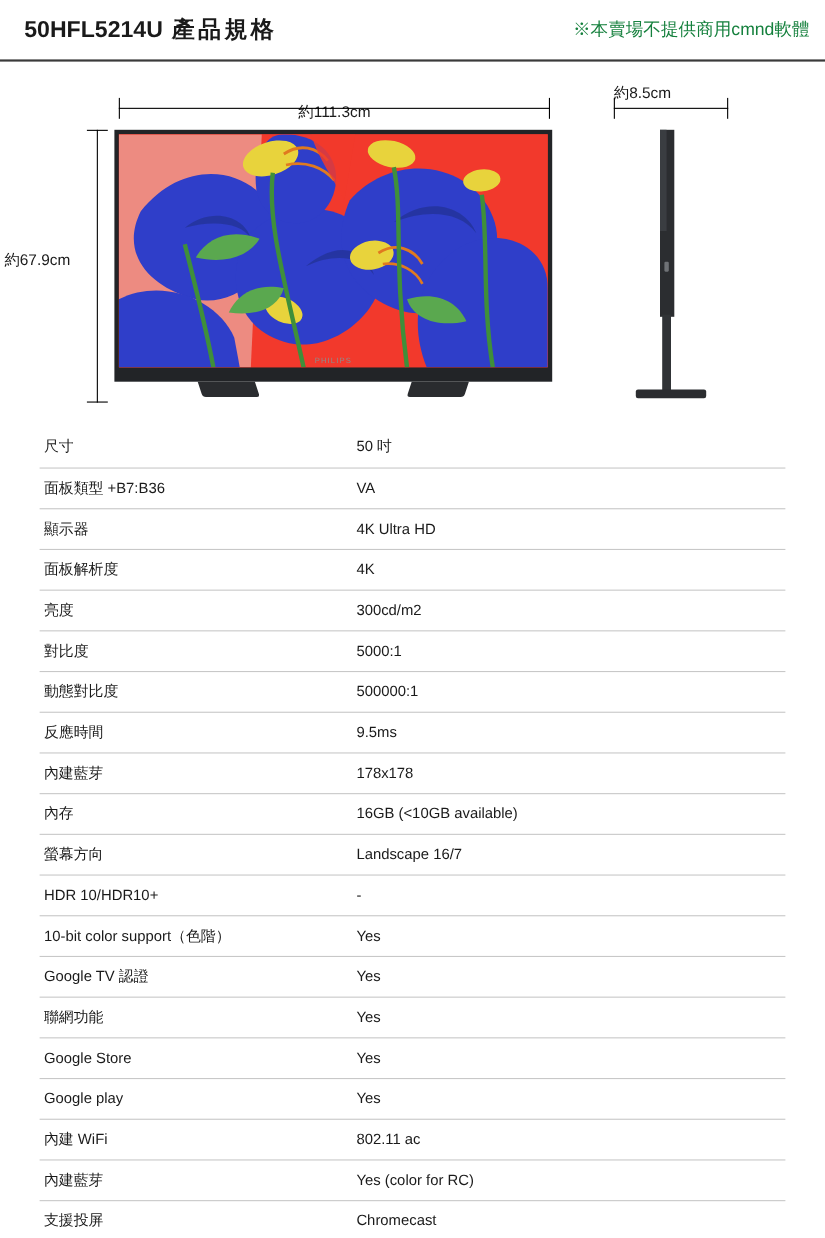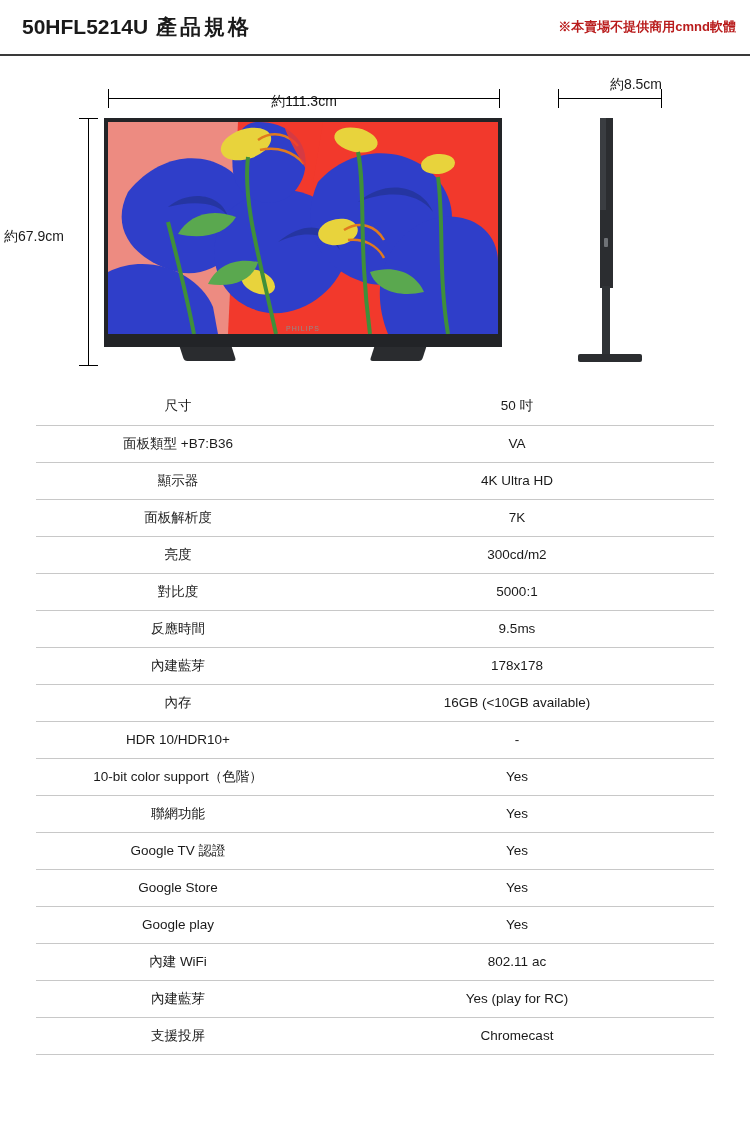--- a/index.html
+++ b/index.html
@@ -38,24 +38,23 @@
   }
   .header-title .model {
     letter-spacing: 0px;
   }
   .header-title .spec {
     letter-spacing: 3px;
     margin-left: 8px;
   }
   .header-note {
     margin-left: auto;
-    font-size: 13px;
-    color: #b91c1c;
+    font-size: 16px;
+    color: #15803d;
     white-space: nowrap;
-    font-weight: bold;
   }
 
   
   .diagram {
     position: relative;
     height: 318px;
   }
 
   
   .measure-top-front {
@@ -107,21 +106,21 @@
     background: #000;
   }
   .measure-top-side::before { left: 0; }
   .measure-top-side::after { right: 0; }
 
   .label-depth {
     position: absolute;
     left: 558px;
     top: 20px;
     width: 104px;
-    text-align: right;
+    text-align: left;
     font-size: 14px;
   }
 
   
   .measure-left {
     position: absolute;
     left: 88px;
     top: 62px;
     width: 1px;
     height: 248px;
@@ -247,21 +246,20 @@
   .spec-table {
     position: absolute;
     left: 36px;
     top: 388px;
     width: 678px;
     border-collapse: collapse;
     font-size: 13.5px;
   }
   .spec-table tr {
     height: 37px;
-    text-align: center;
   }
   .spec-table td {
     border-bottom: 1px solid #c8c8c8;
     vertical-align: middle;
     padding: 0 4px;
   }
   .spec-table td.key {
     width: 276px;
   }
   .spec-table td.val {
@@ -365,73 +363,81 @@
       <tr>
           <td class="key">面板類型 +B7:B36</td>
           <td class="val">VA</td>
         </tr>
       <tr>
           <td class="key">顯示器</td>
           <td class="val">4K Ultra HD</td>
         </tr>
       <tr>
           <td class="key">面板解析度</td>
-          <td class="val">7K</td>
+          <td class="val">4K</td>
         </tr>
       <tr>
           <td class="key">亮度</td>
           <td class="val">300cd/m2</td>
         </tr>
       <tr>
           <td class="key">對比度</td>
           <td class="val">5000:1</td>
         </tr>
       <tr>
+          <td class="key">動態對比度</td>
+          <td class="val">500000:1</td>
+        </tr>
+      <tr>
           <td class="key">反應時間</td>
           <td class="val">9.5ms</td>
         </tr>
       <tr>
           <td class="key">內建藍芽</td>
           <td class="val">178x178</td>
         </tr>
       <tr>
           <td class="key">內存</td>
           <td class="val">16GB (&lt;10GB available)</td>
         </tr>
       <tr>
+          <td class="key">螢幕方向</td>
+          <td class="val">Landscape 16/7</td>
+        </tr>
+      <tr>
           <td class="key">HDR 10/HDR10+</td>
           <td class="val">-</td>
         </tr>
       <tr>
           <td class="key">10-bit color support（色階）</td>
           <td class="val">Yes</td>
         </tr>
       <tr>
+          <td class="key">Google TV 認證</td>
+          <td class="val">Yes</td>
+        </tr>
+      <tr>
           <td class="key">聯網功能</td>
           <td class="val">Yes</td>
         </tr>
       <tr>
-          <td class="key">Google TV 認證</td>
-          <td class="val">Yes</td>
-        </tr>
-      <tr>
           <td class="key">Google Store</td>
           <td class="val">Yes</td>
         </tr>
       <tr>
           <td class="key">Google play</td>
           <td class="val">Yes</td>
         </tr>
       <tr>
           <td class="key">內建 WiFi</td>
           <td class="val">802.11 ac</td>
         </tr>
       <tr>
           <td class="key">內建藍芽</td>
-          <td class="val">Yes (play for RC)</td>
+          <td class="val">Yes (color for RC)</td>
         </tr>
       <tr>
           <td class="key">支援投屏</td>
           <td class="val">Chromecast</td>
         </tr>
     </tbody>
   </table>
 
 </div>
 

